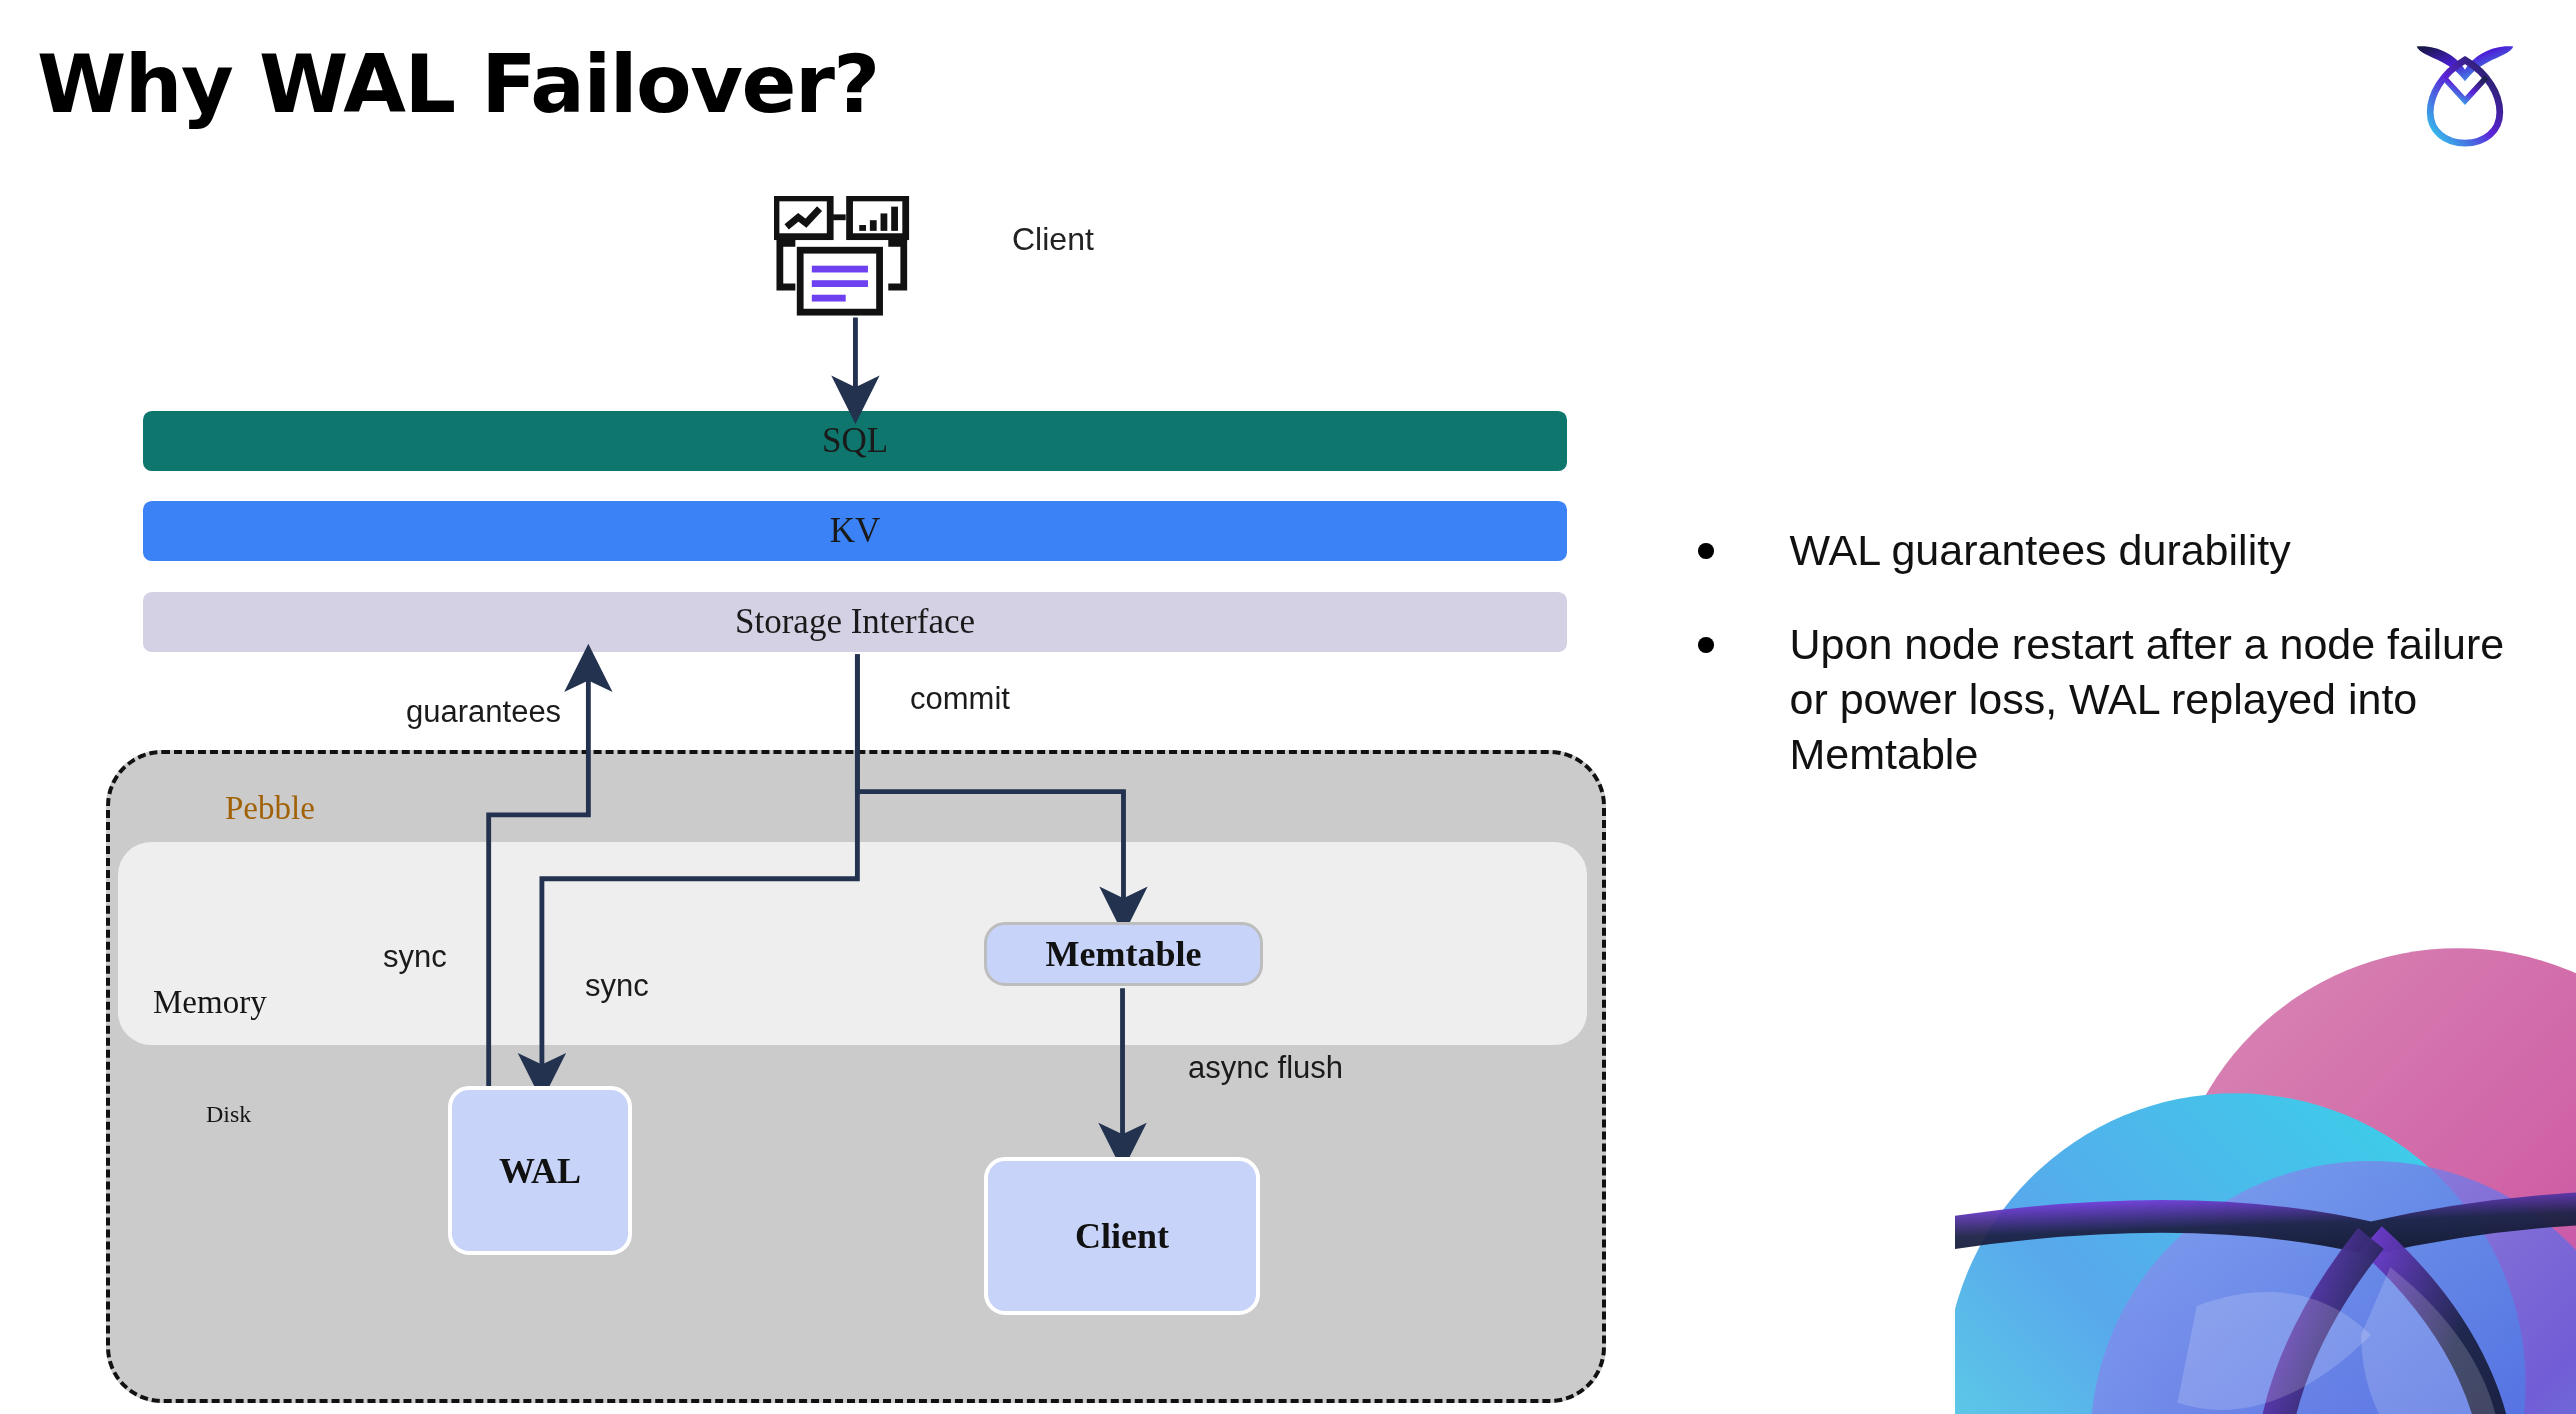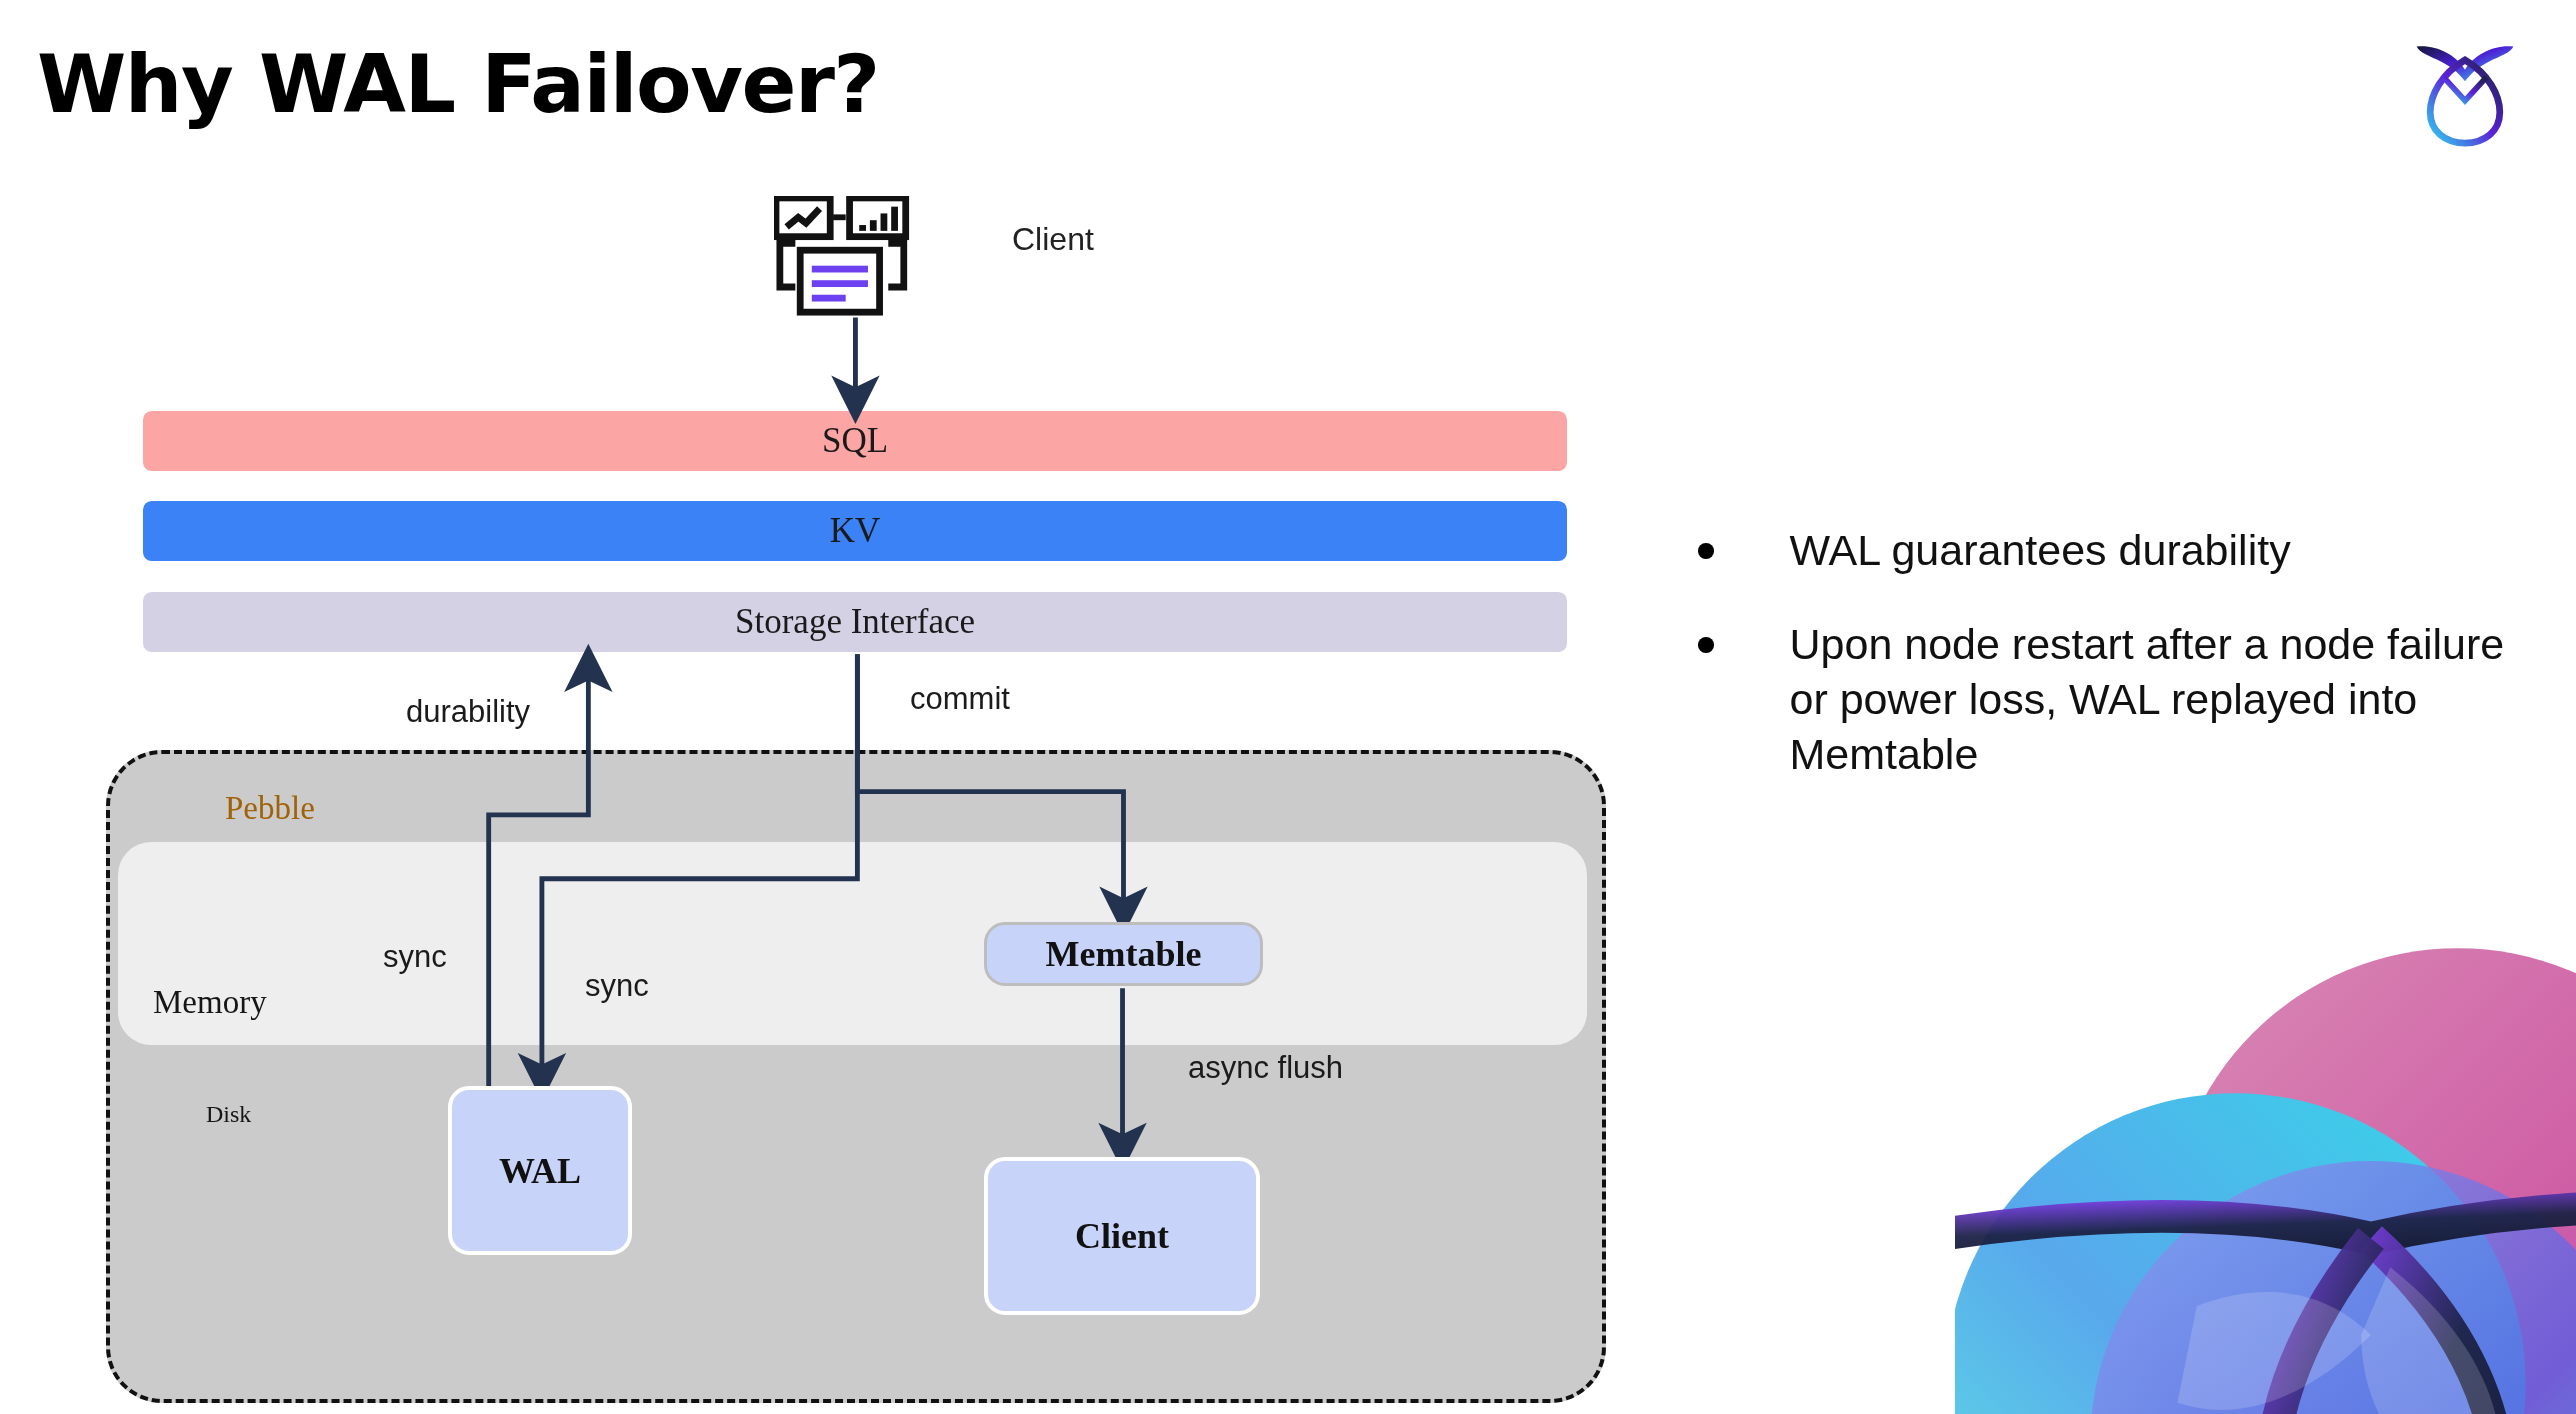--- a/index.html
+++ b/index.html
@@ -31,21 +31,21 @@
 
   
   .layer-bar{
     position:absolute;
     left:143px;width:1424px;height:60px;
     border-radius:8.7px;
     display:flex;align-items:center;justify-content:center;
     font-family:"Liberation Serif", serif;
     font-size:35px;color:#1a1a1a;
   }
-  #bar-sql{top:411px;background:#fca5a5;}
+  #bar-sql{top:411px;background:#0f766e;}
   #bar-kv{top:501px;background:#3b82f6;}
   #bar-storage{top:592px;background:#d5d1e5;}
 
   
   #client-icon{position:absolute;left:774px;top:196px;width:155px;height:121px;}
   #client-label{
     position:absolute;left:1012px;top:221px;
     font-size:32px;color:#222222;
     font-family:"Liberation Sans", sans-serif;
   }
@@ -256,21 +256,21 @@
   <div class="node-box" id="node-memtable">
     <span>Memtable</span>
   </div>
   <div class="node-box" id="node-wal">
     <span>WAL</span>
   </div>
   <div class="node-box" id="node-sstable">
     <span>Client</span>
   </div>
 
-  <div class="edge-label" id="label-committed">durability</div>
+  <div class="edge-label" id="label-committed">guarantees</div>
   <div class="edge-label" id="label-commit">commit</div>
   <div class="edge-label" id="label-sync-left">sync</div>
   <div class="edge-label" id="label-sync-right">sync</div>
   <div class="edge-label" id="label-async-flush">async flush</div>
 
   <div id="bullet-list">
     <div class="bullet-row">
       <span class="bullet-dot"></span>
       <span class="bullet-text">WAL guarantees durability</span>
     </div>

